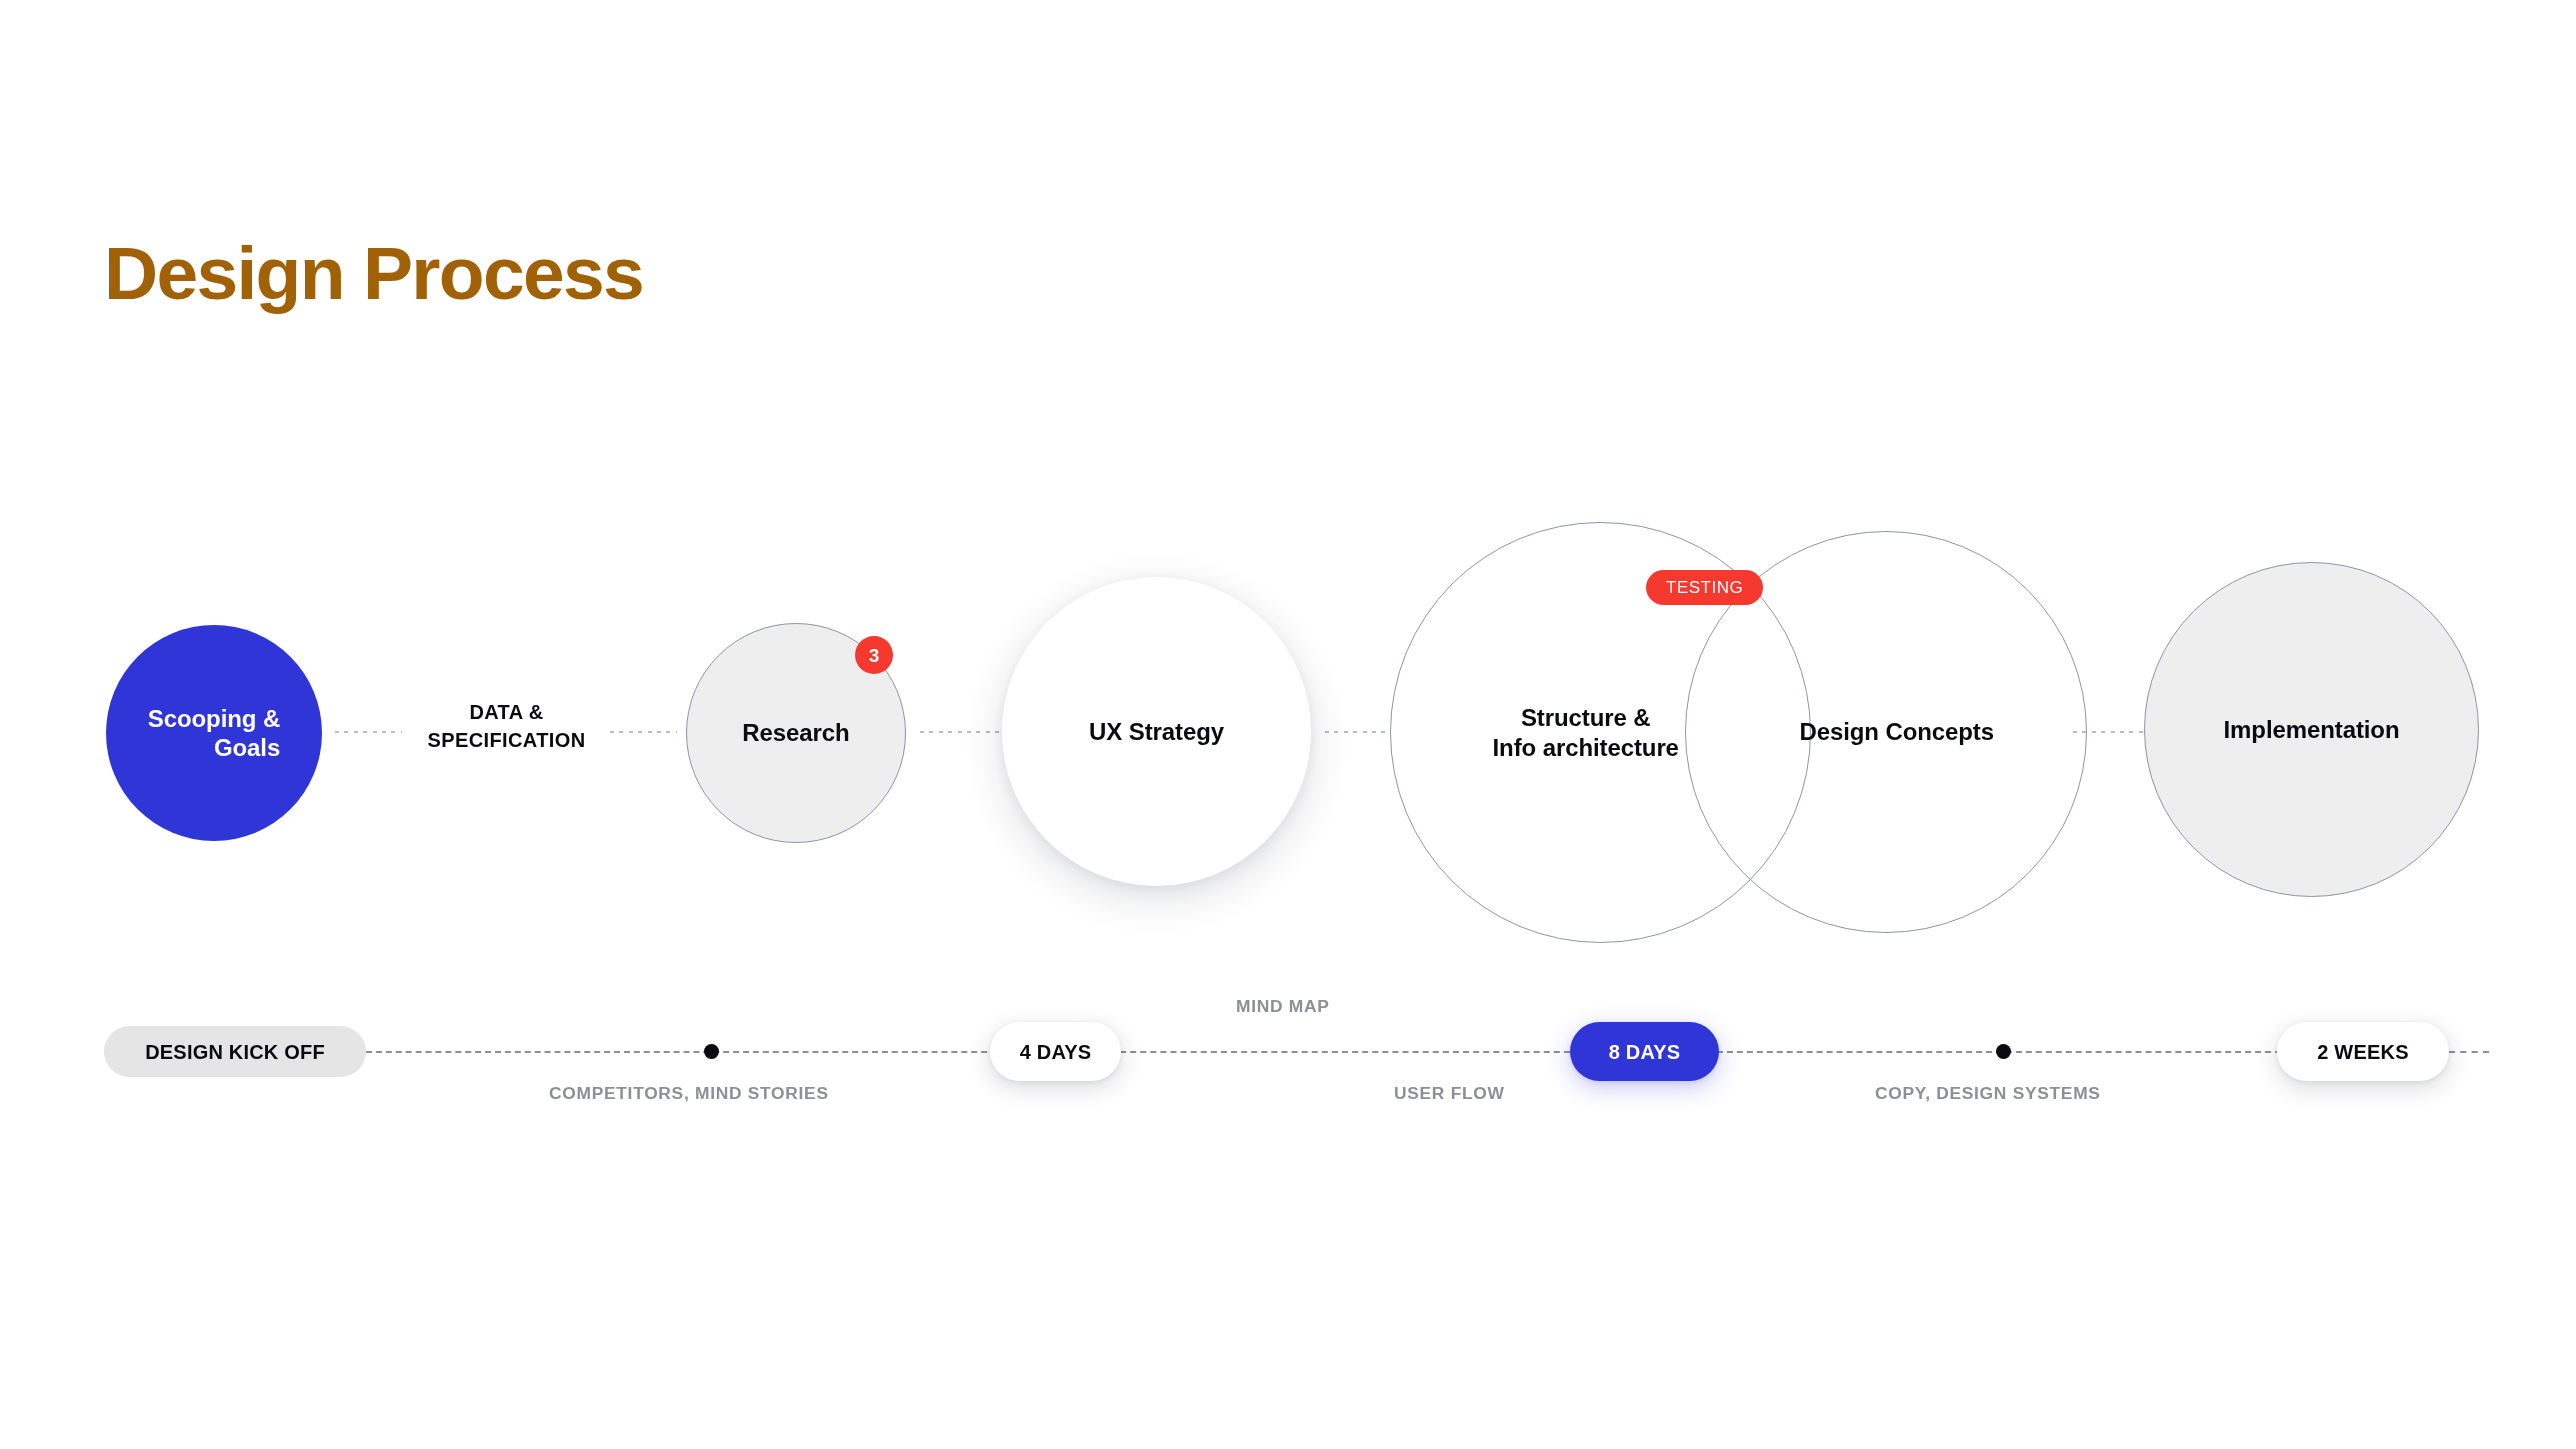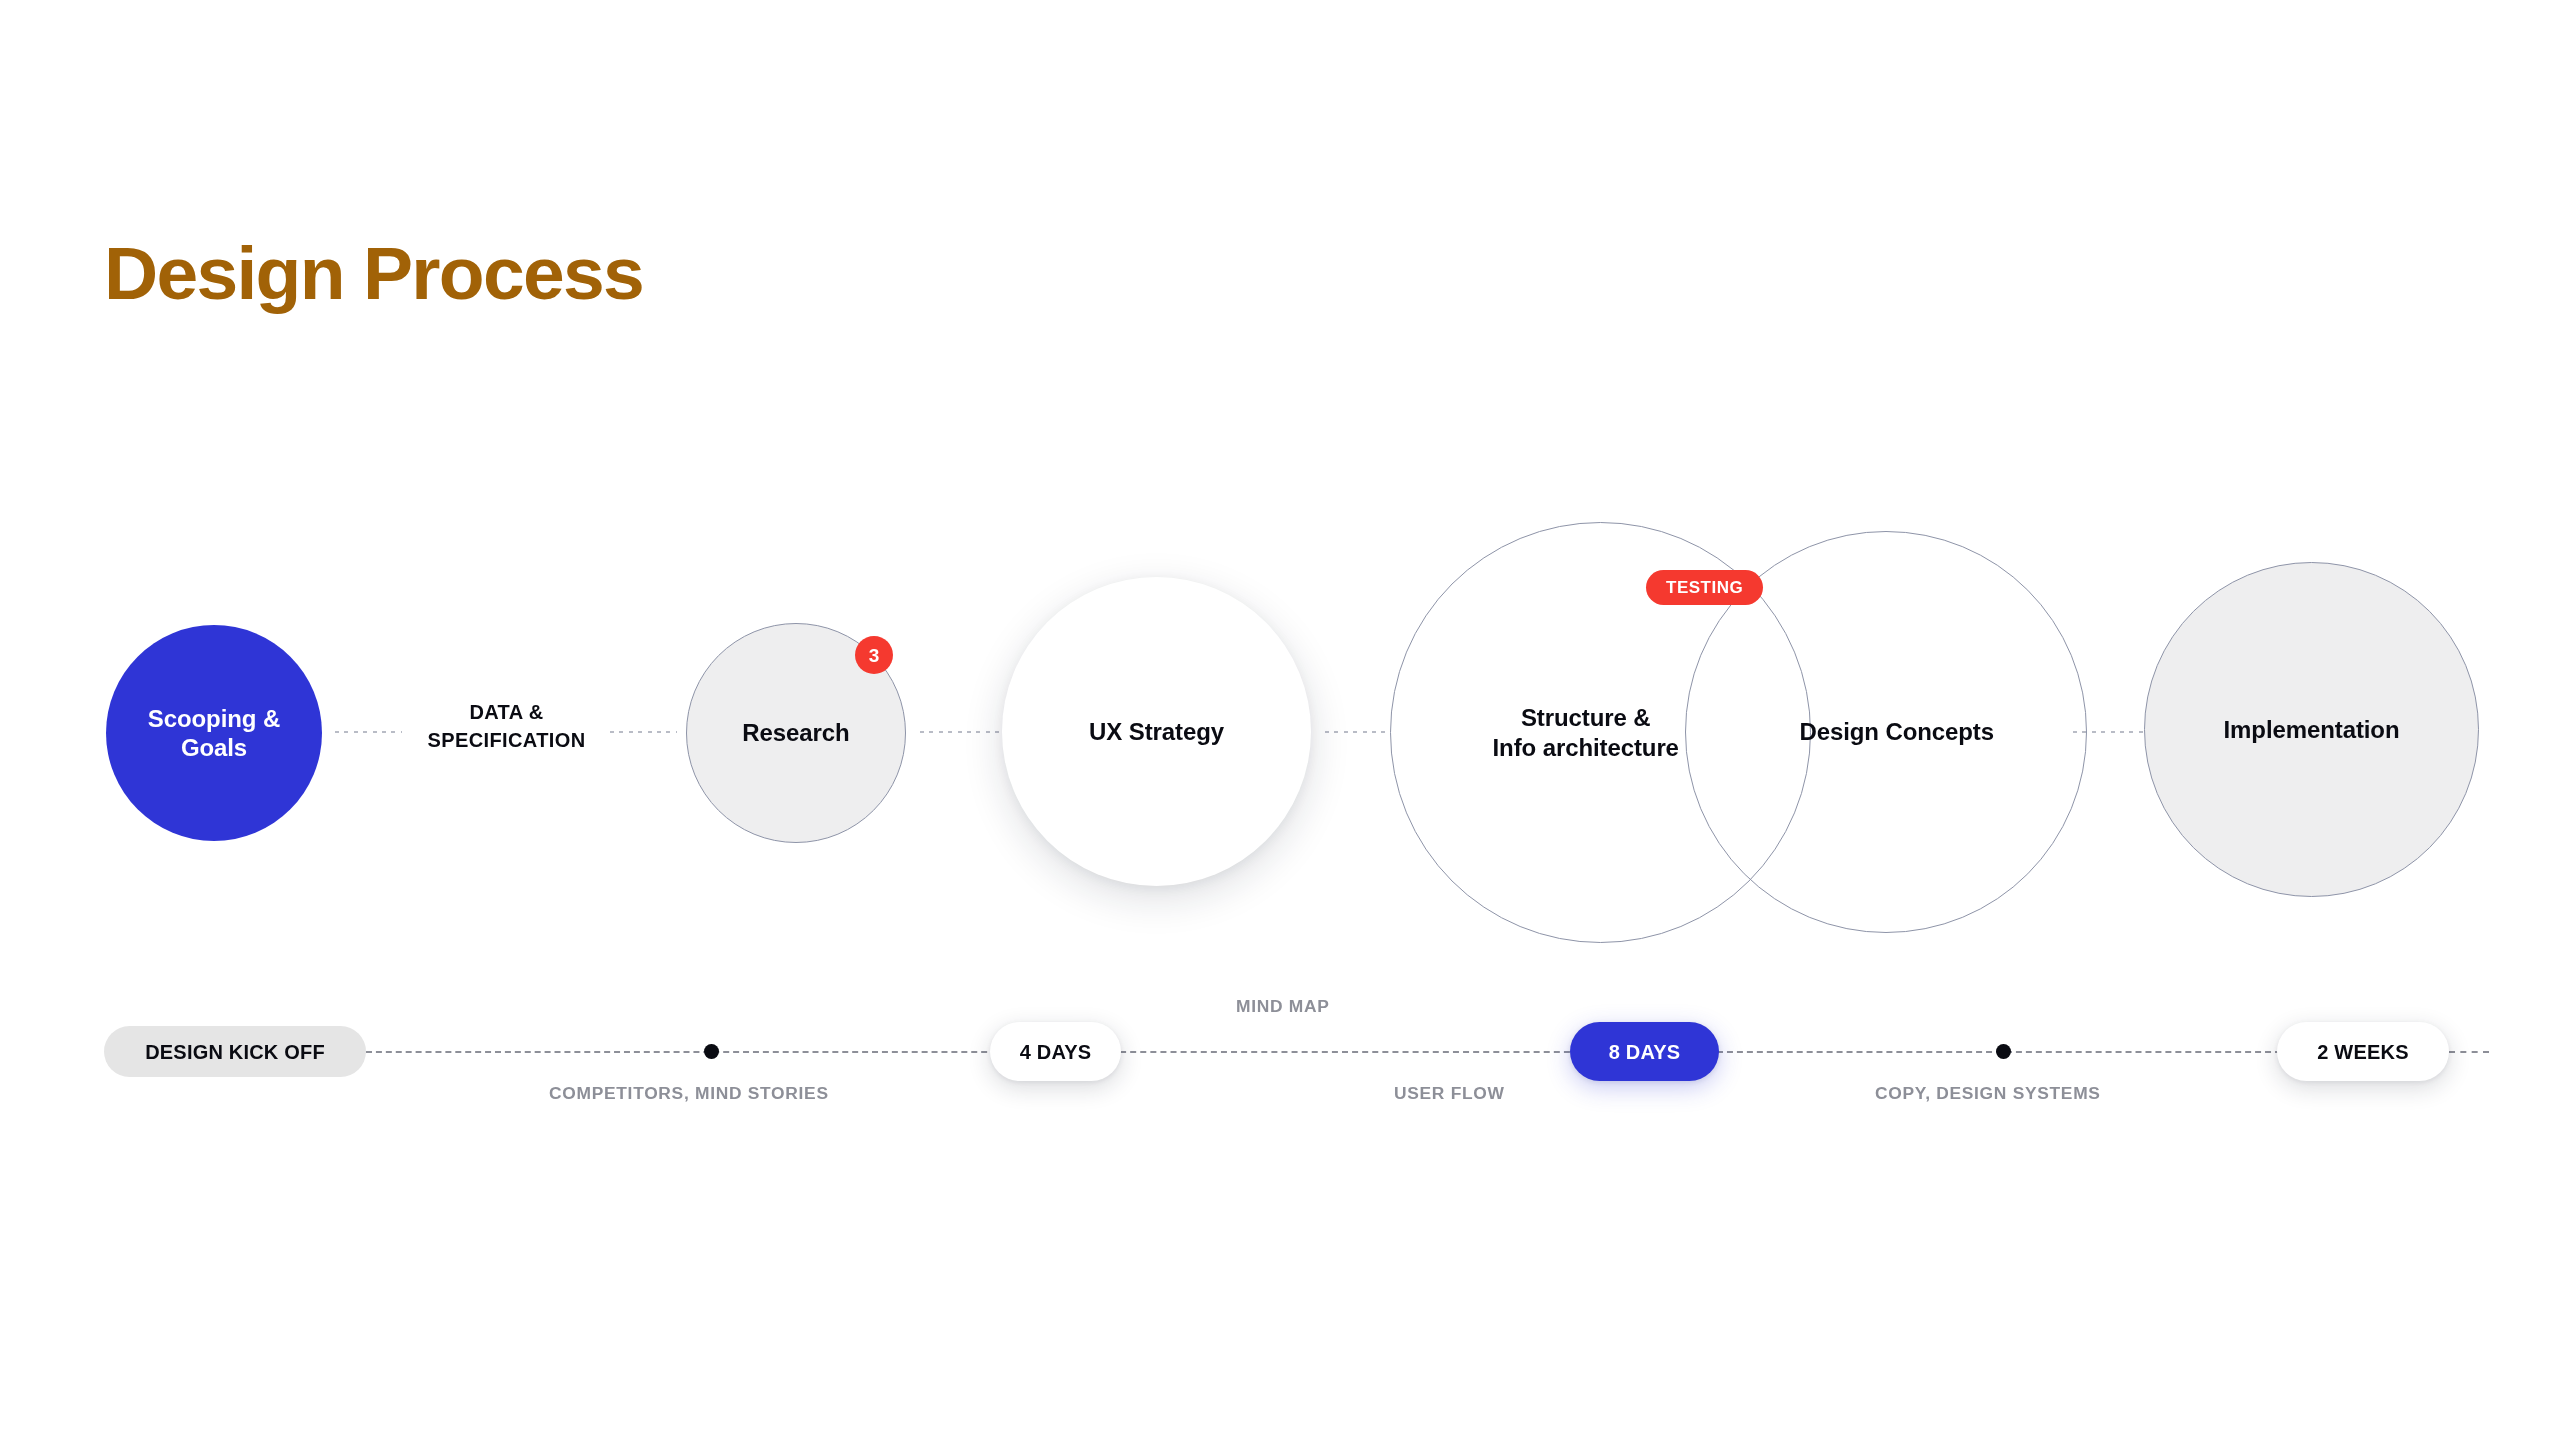--- a/index.html
+++ b/index.html
@@ -89,21 +89,21 @@
     display: flex;
     align-items: center;
     justify-content: center;
     line-height: 1;
   }
   .pill-badge {
     position: absolute;
     background: #f5392f;
     color: #ffffff;
     font-size: 17px;
-    font-weight: 700;
+    font-weight: 400;
     letter-spacing: 0.5px;
     border-radius: 670px;
     padding: 8.7px 20px 9.4px 20px;
     line-height: 1;
     white-space: nowrap;
   }
 
   
   .connector {
     position: absolute;
@@ -191,21 +191,21 @@
 
 <div id="stages-band">
 
   <div class="connector" style="left:335px; top:731px; width:67px;"></div>
   <div class="connector" style="left:610px; top:731px; width:67px;"></div>
   <div class="connector" style="left:920px; top:731px; width:79px;"></div>
   <div class="connector" style="left:1325px; top:731px; width:66px;"></div>
   <div class="connector" style="left:2073px; top:731px; width:74px;"></div>
 
   <div class="stage-circle v-solid-blue" style="left:106px; top:625px; width:216px; height:216px;">
-    <div class="stage-label on-blue" style="white-space:pre-line;">Scooping &amp;
+    <div class="stage-label on-blue" style="white-space:pre-line;text-align:right;">Scooping &amp;
 Goals</div>
   </div>
 
   <div class="stage-caption" style="left:402px; top:699px; width:209px;">DATA &amp;
 SPECIFICATION</div>
 
   <div class="stage-circle v-grey-outline" style="left:686px; top:623px; width:220px; height:220px;">
     <div class="stage-label">Research</div>
   </div>
   <div class="count-badge" style="left:855px; top:636px;">3</div>

